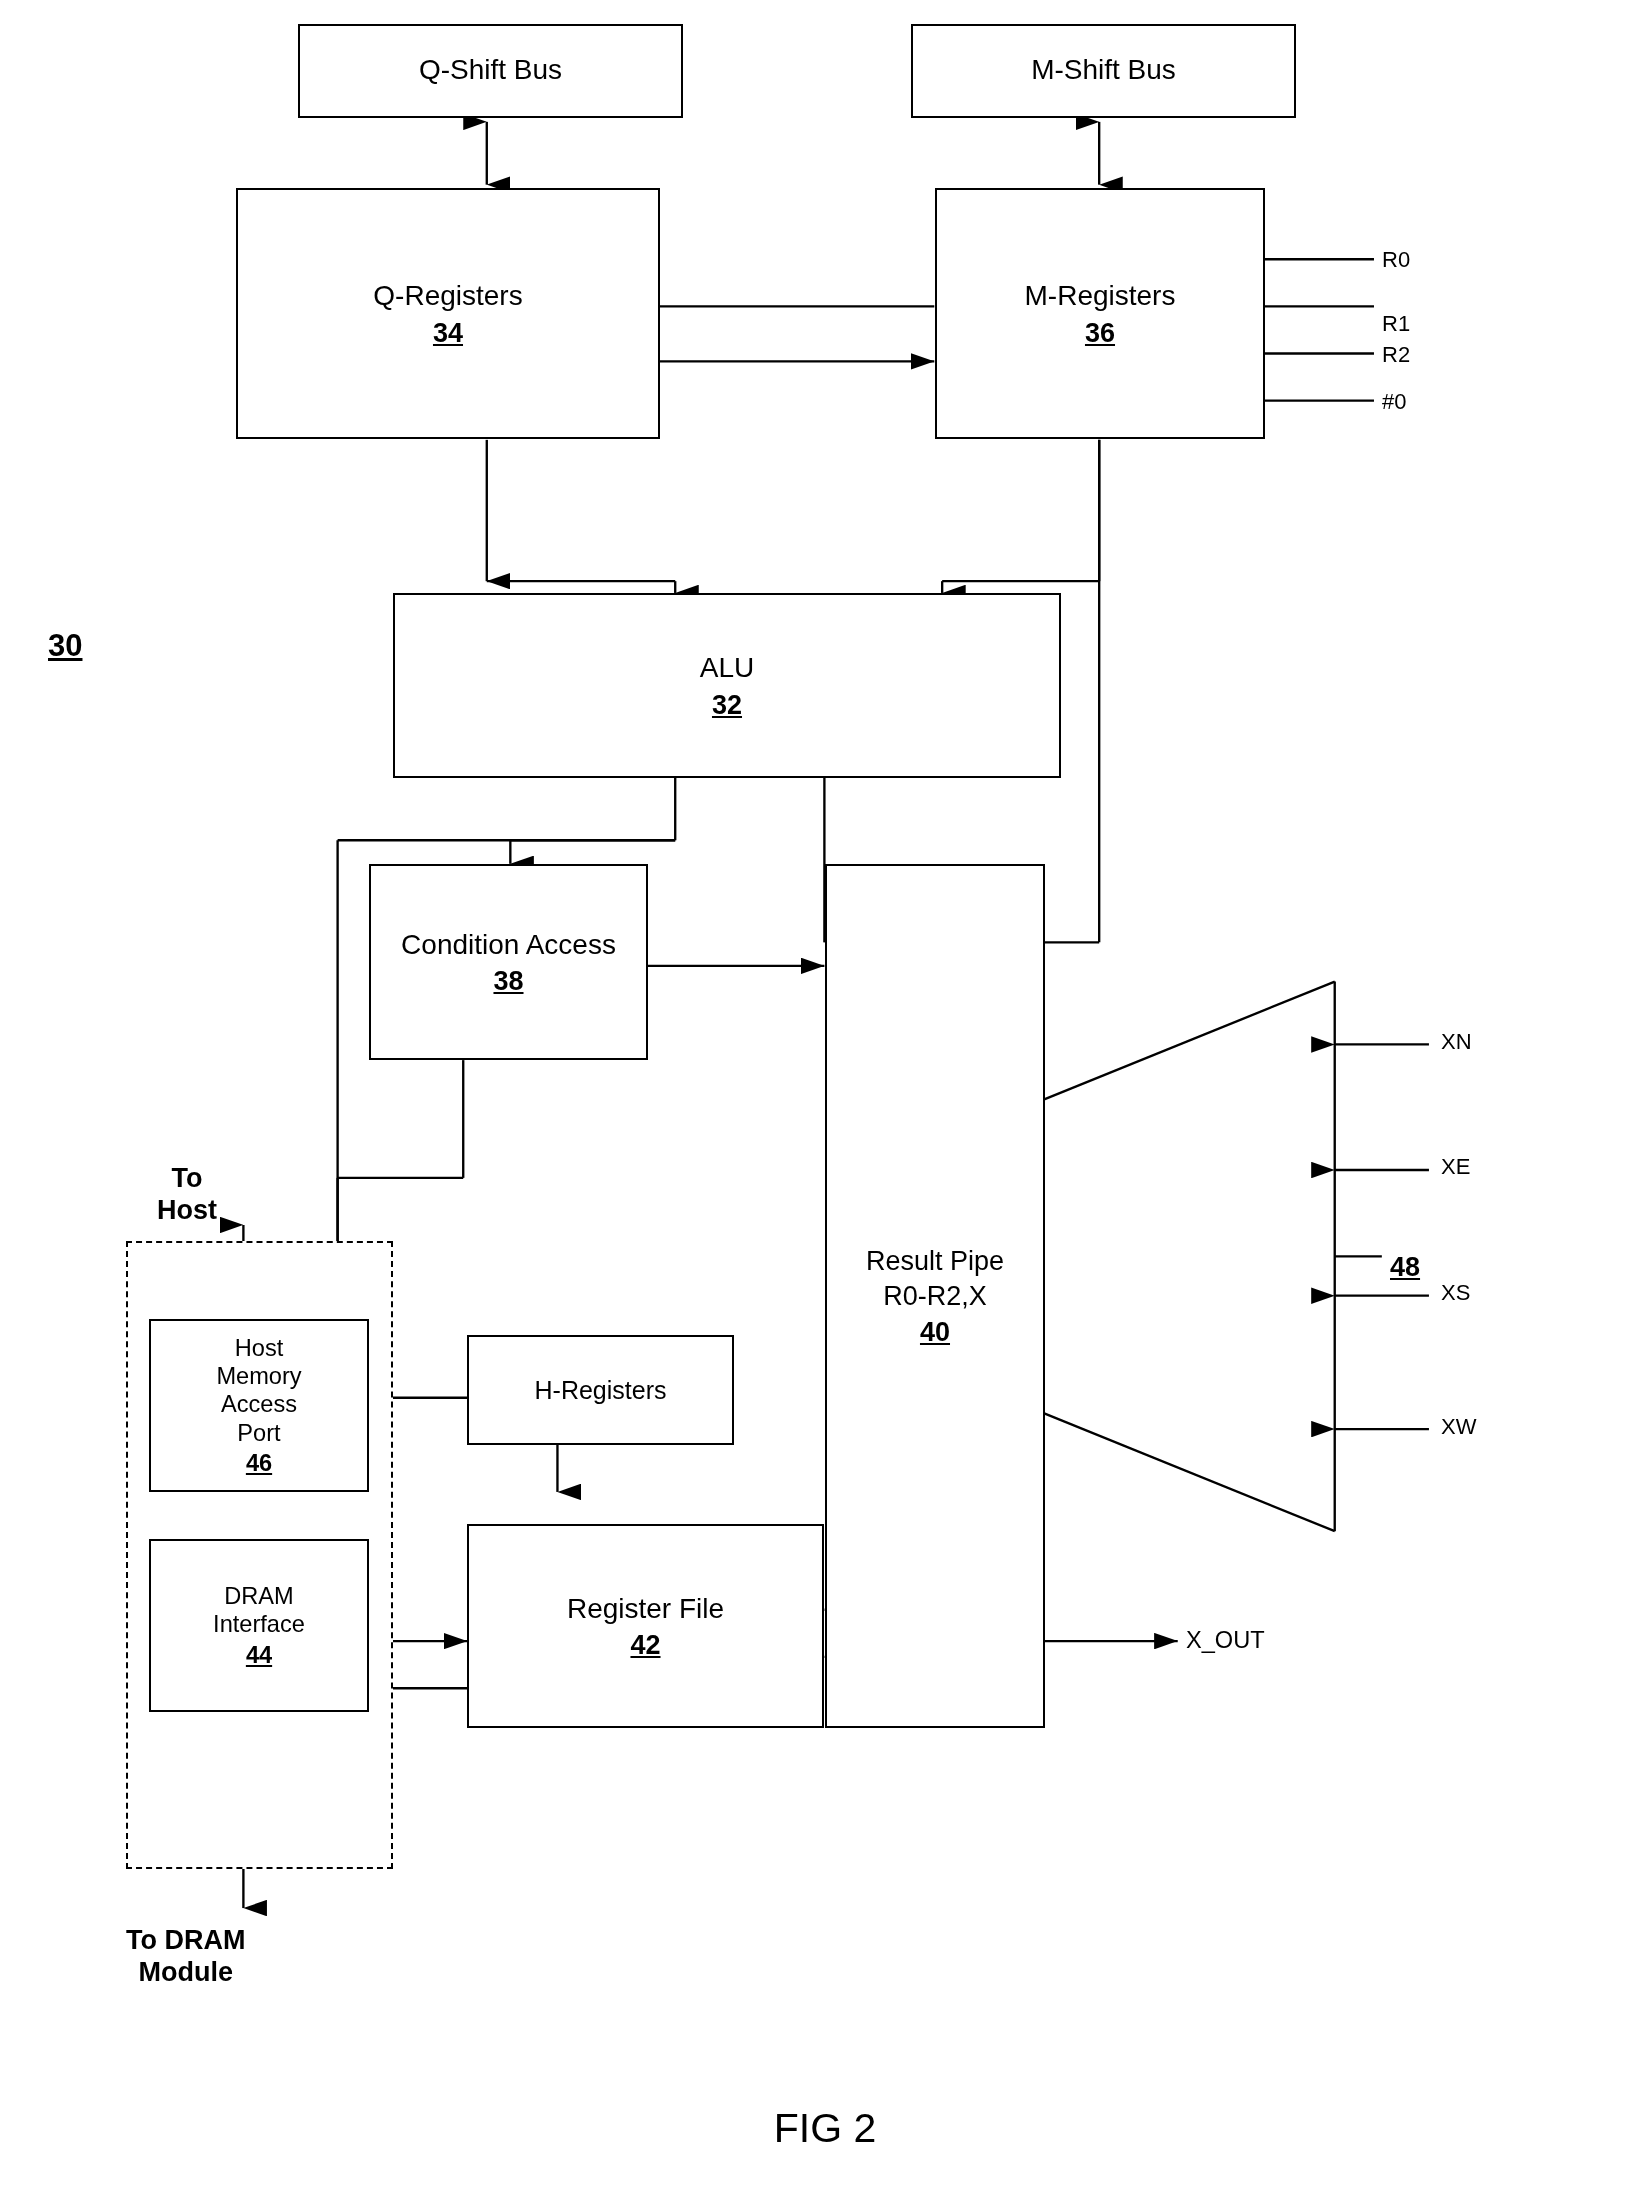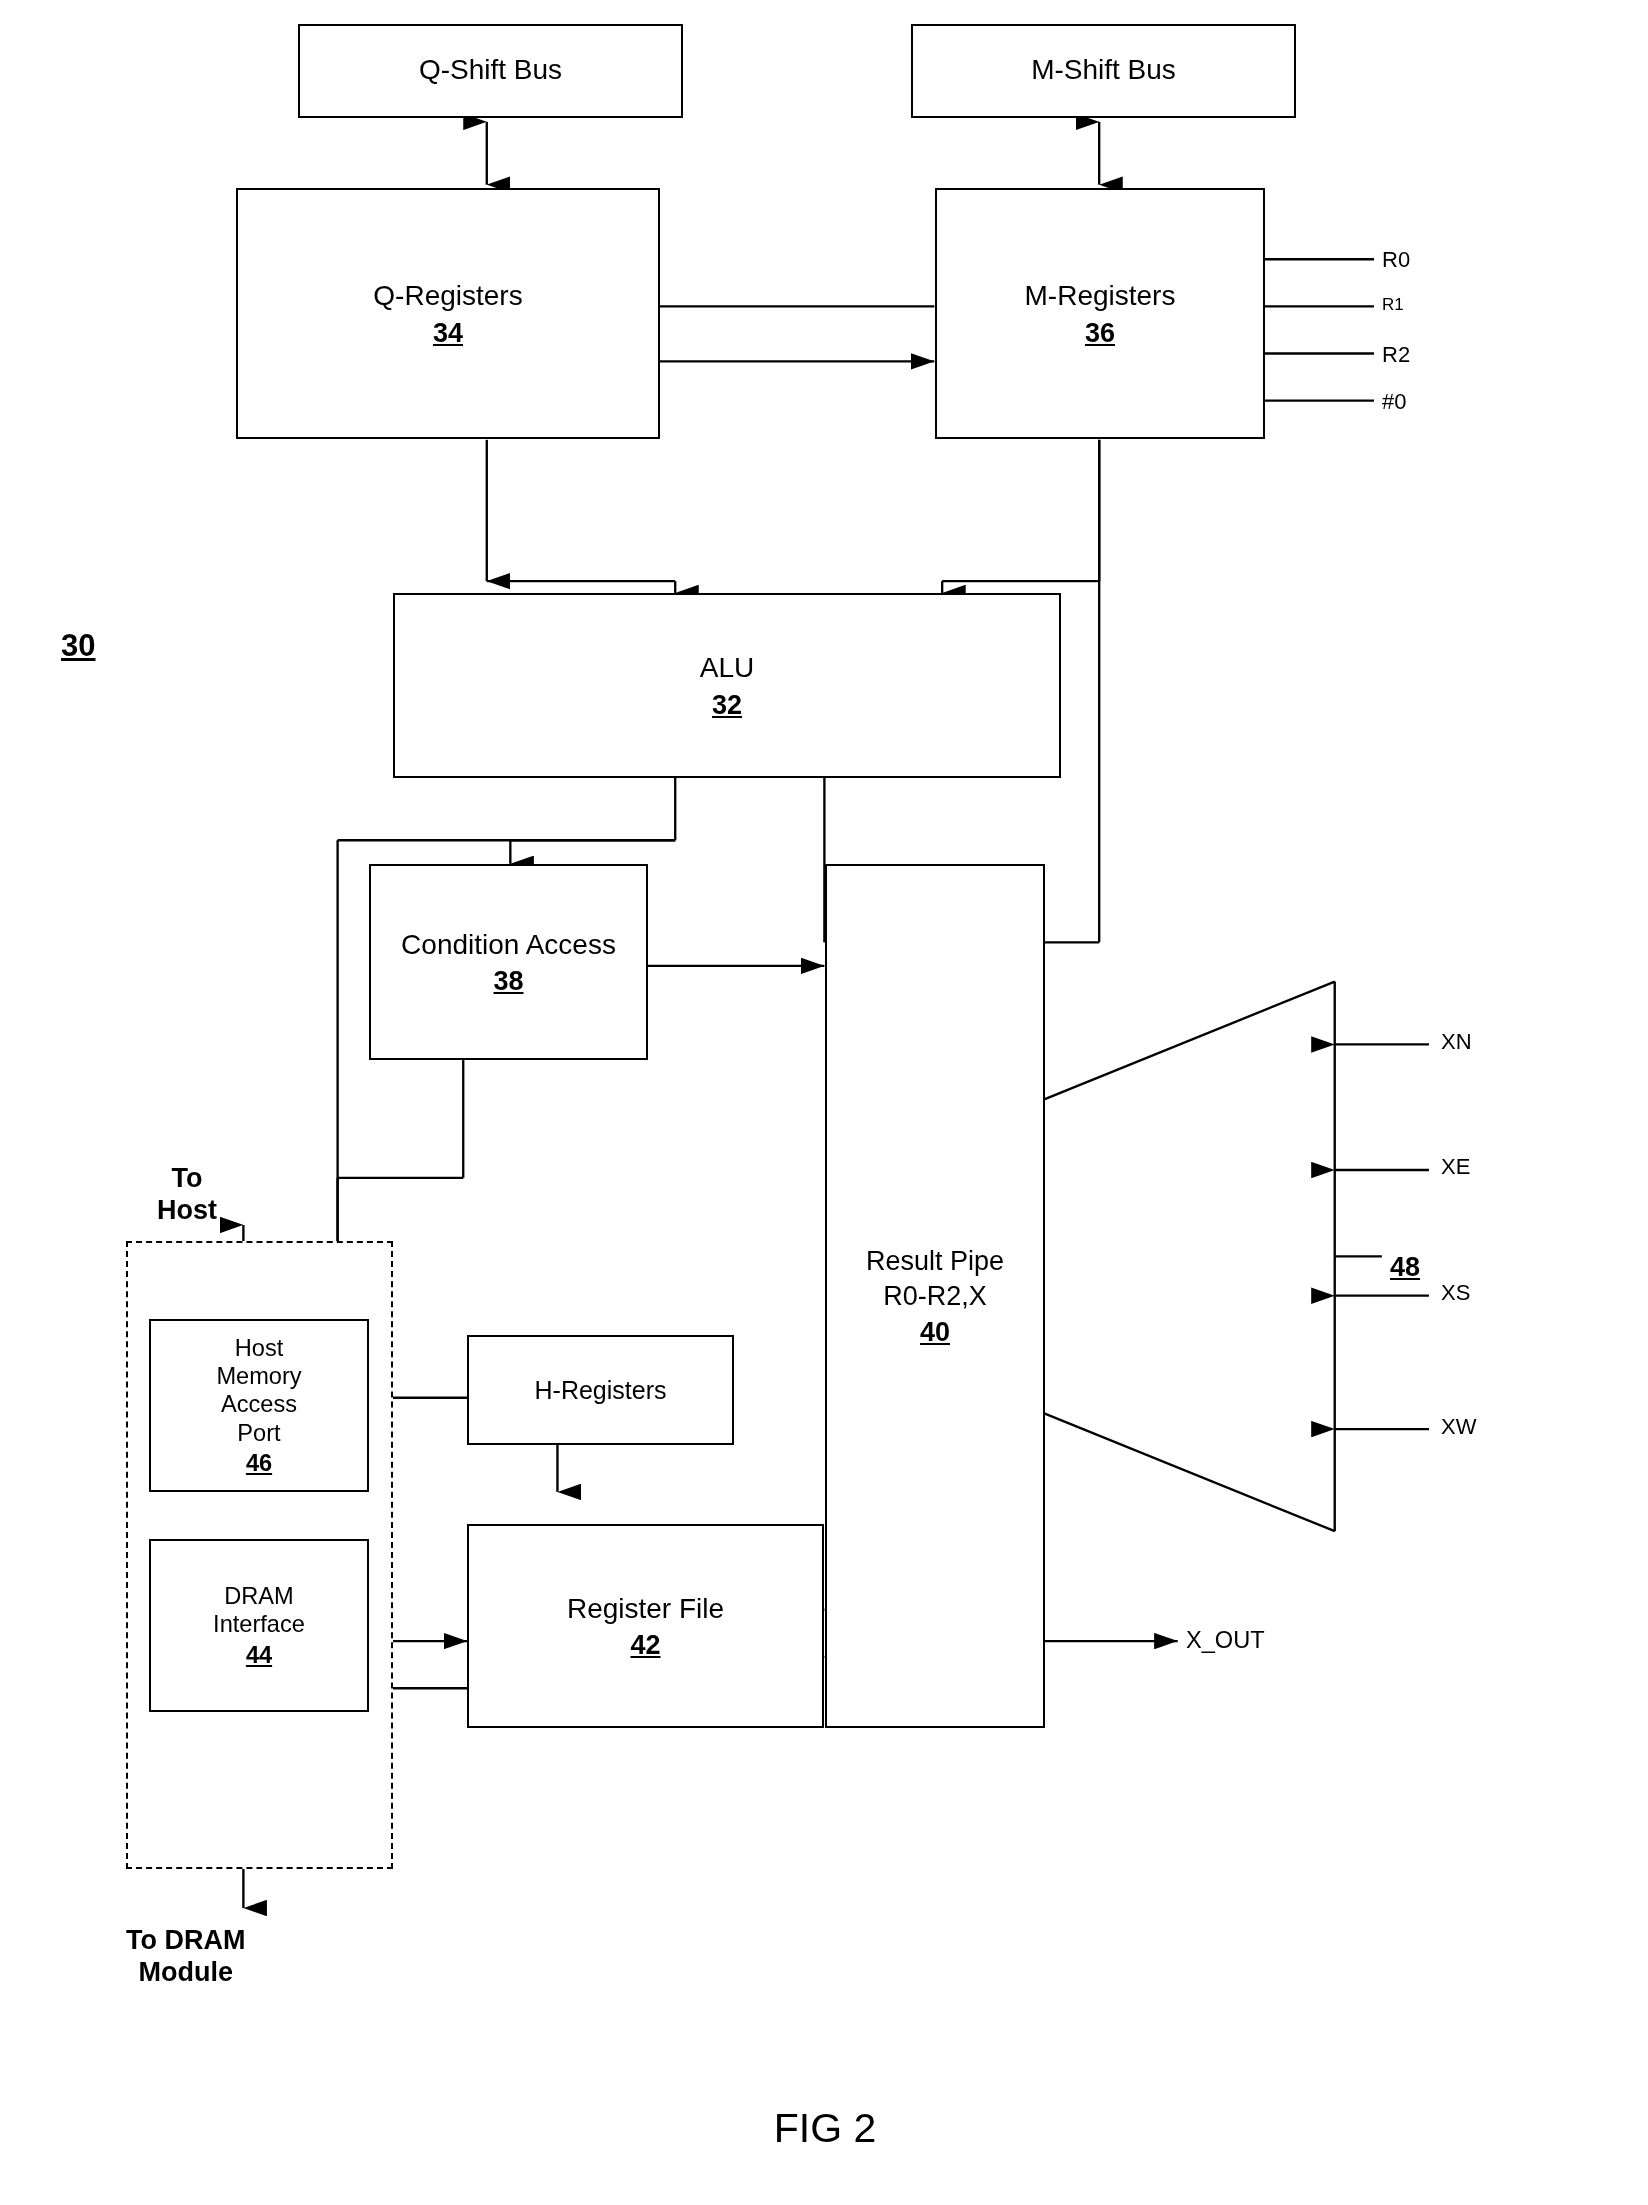--- a/index.html
+++ b/index.html
@@ -180,30 +180,30 @@
     <span class="label">Q-Registers</span>
     <span class="ref-num">34</span>
   </div>
 
   <div class="box" style="left:935px; top:188px; width:330px; height:251px;">
     <span class="label">M-Registers</span>
     <span class="ref-num">36</span>
   </div>
 
   <span class="side-label" style="left:1382px; top:247px; font-size:22px; font-weight:normal;">R0</span>
-  <span class="side-label" style="left:1382px; top:295px; font-size:17px; font-weight:normal;">R1</span>
+  <span class="side-label" style="left:1382px; top:311px; font-size:22px; font-weight:normal;">R1</span>
   <span class="side-label" style="left:1382px; top:342px; font-size:22px; font-weight:normal;">R2</span>
   <span class="side-label" style="left:1382px; top:389px; font-size:22px; font-weight:normal;">#0</span>
 
   <div class="box" style="left:393px; top:593px; width:668px; height:185px;">
     <span class="label">ALU</span>
     <span class="ref-num">32</span>
   </div>
 
-  <span class="diagram-ref" style="left:61px; top:628px;">30</span>
+  <span class="diagram-ref" style="left:48px; top:628px;">30</span>
 
   <div class="box" style="left:369px; top:864px; width:279px; height:196px;">
     <span class="label">Condition Access</span>
     <span class="ref-num">38</span>
   </div>
 
   <div class="box" style="left:825px; top:864px; width:220px; height:864px;">
     <span class="label" style="white-space:pre-line; font-size:27px;">Result Pipe
 R0-R2,X</span>
     <span class="ref-num">40</span>

